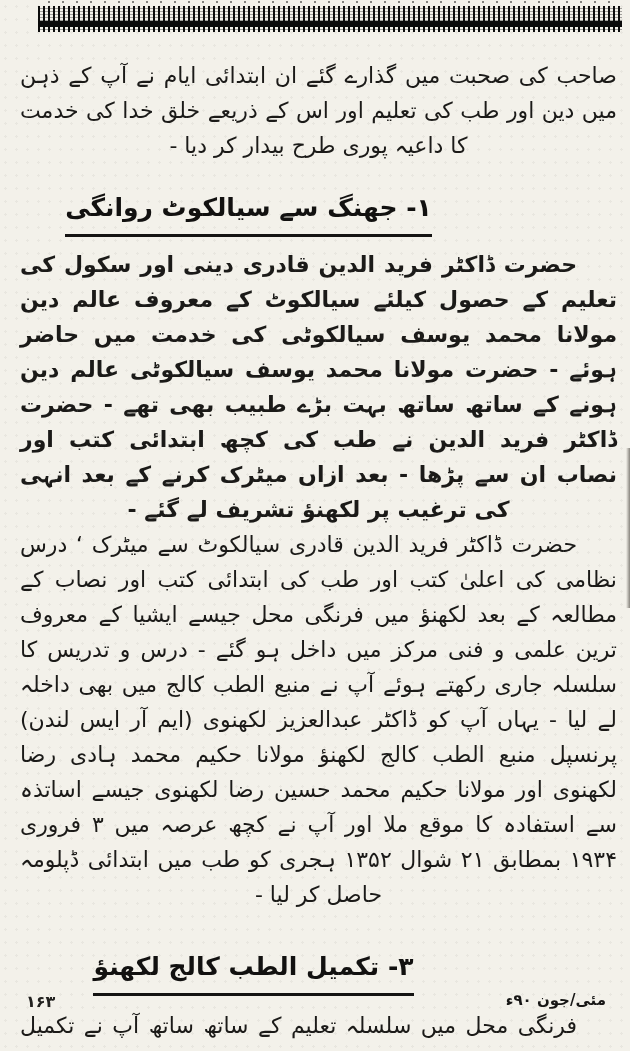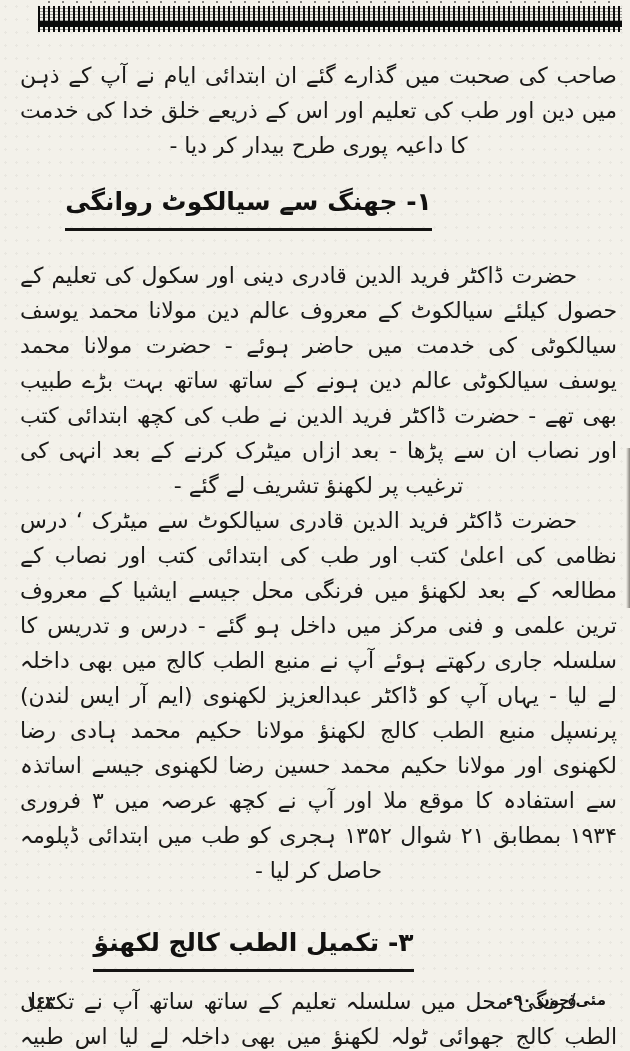--- a/index.html
+++ b/index.html
@@ -54,29 +54,29 @@
   .body-text {
     margin: 0;
     font-size: 22px;
     line-height: 35px;
     color: #1b1a18;
     text-align: justify;
     text-align-last: center;
   }
   .intro { margin-top: 18px; }
   .indent { text-indent: 40px; }
-  .p1 { margin-top: 27px; }
+  .p1 { margin-top: 10px; font-weight: bold; }
   .p2 { }
   .p3a { margin-top: 12px; }
   .p3b { margin-top: 1px; text-align-last: justify; }
   .heading-wrap {
     display: flex;
     justify-content: center;
   }
-  .hw1 { margin-top: 16px; }
+  .hw1 { margin-top: 22px; }
   .hw2 { margin-top: 30px; }
   .hw3 { margin-top: 32px; }
   .heading-inner { text-align: center; }
   .shift-a { transform: translateX(-70px); }
   .shift-b { transform: translateX(-30px); }
   .shift-c { transform: translateX(-65px); }
   .heading {
     margin: 0;
     font-size: 25px;
     font-weight: 700;

